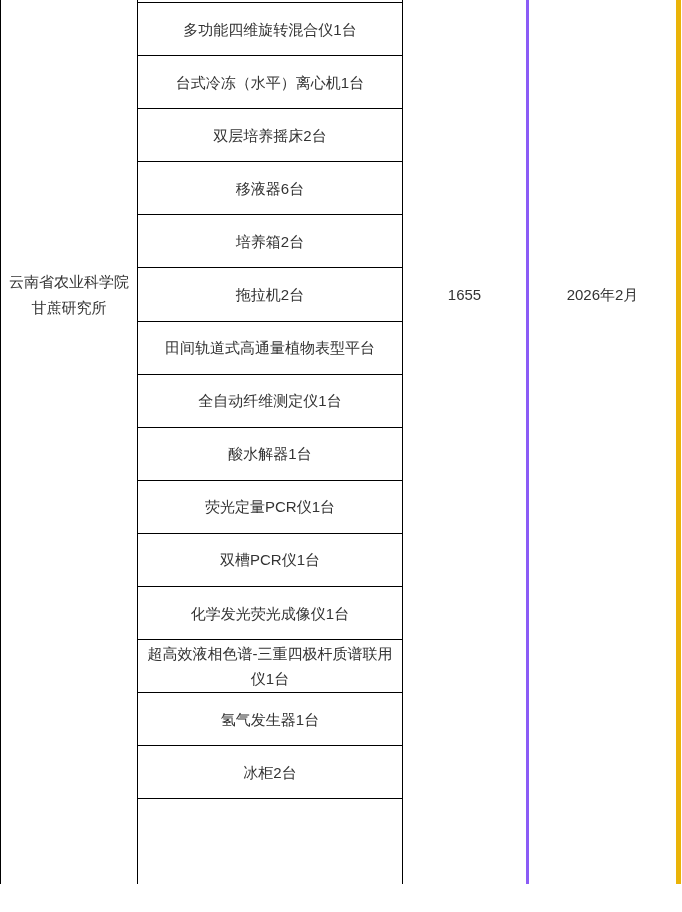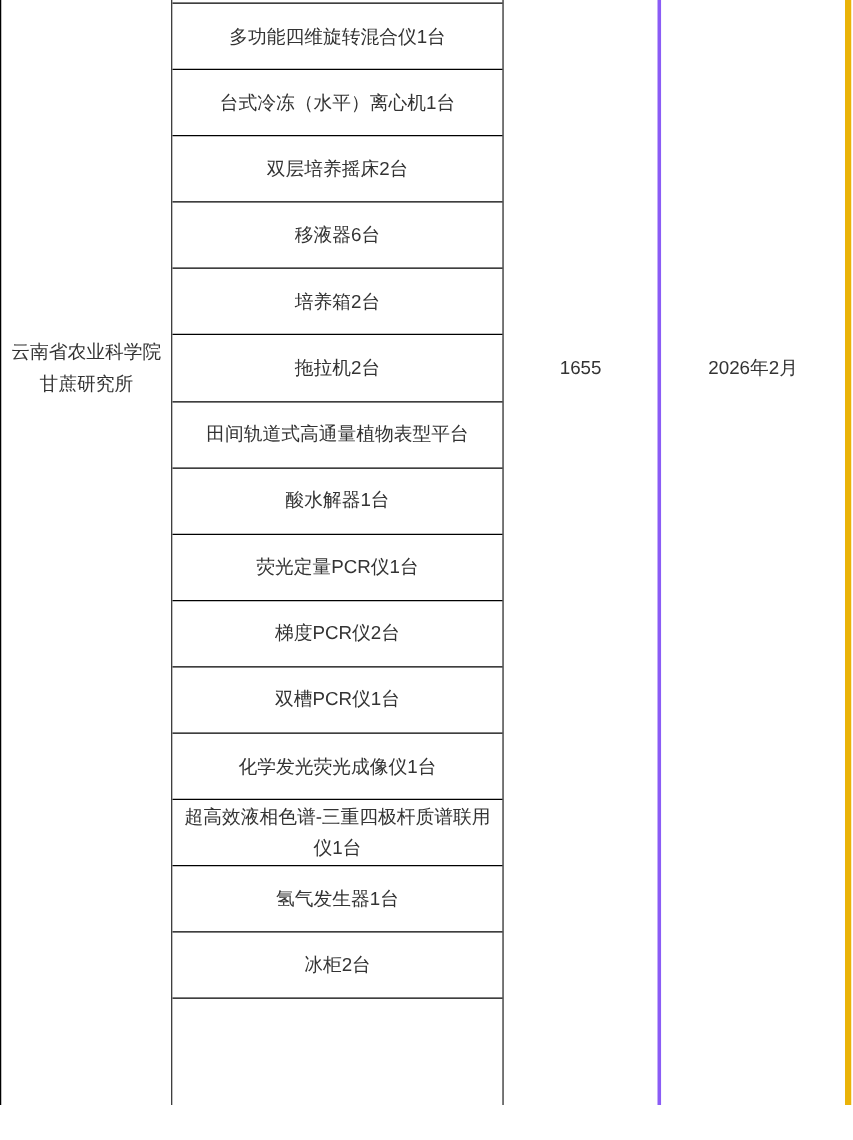--- a/index.html
+++ b/index.html
@@ -95,27 +95,27 @@
     <div class="eq-row">
         <span>培养箱2台</span>
       </div>
     <div class="eq-row">
         <span>拖拉机2台</span>
       </div>
     <div class="eq-row">
         <span>田间轨道式高通量植物表型平台</span>
       </div>
     <div class="eq-row">
+        <span>全自动纤维测定仪1台</span>
+      </div>
+    <div class="eq-row">
         <span>酸水解器1台</span>
       </div>
     <div class="eq-row">
         <span>荧光定量PCR仪1台</span>
-      </div>
-    <div class="eq-row">
-        <span>梯度PCR仪2台</span>
       </div>
     <div class="eq-row">
         <span>双槽PCR仪1台</span>
       </div>
     <div class="eq-row">
         <span>化学发光荧光成像仪1台</span>
       </div>
     <div class="eq-row">
         <span>超高效液相色谱-三重四极杆质谱联用仪1台</span>
       </div>

